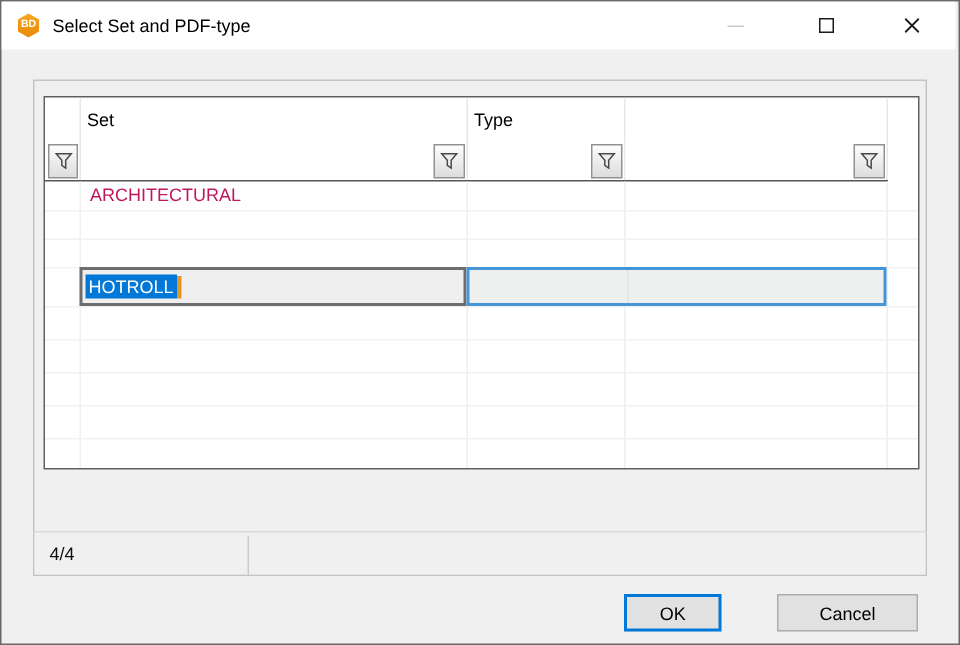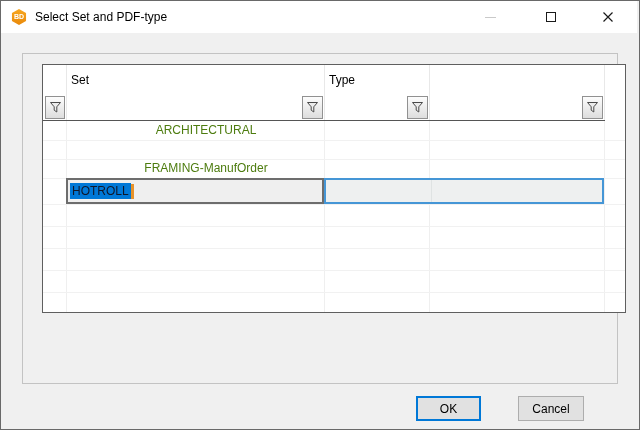--- a/index.html
+++ b/index.html
@@ -25,67 +25,67 @@
   .cap-close { left:584px; }
   .glyph-min { width:11px; height:1px; background:#c9c9c9; }
   .glyph-max { width:10px; height:10px; border:1px solid #1a1a1a; }
   
   .container {
     position:absolute; left:21px; top:52px; width:596px; height:331px;
     border:1px solid #c3c3c3; background:#f0f0f0;
   }
   
   .grid {
-    position:absolute; left:19px; top:10px; width:584px; height:249px;
-    border:1px solid #5f5f5f; background:#ffffff; overflow:hidden;text-align:center;
+    position:absolute; left:6px; top:10px; width:584px; height:249px;
+    border:1px solid #5f5f5f; background:#ffffff; overflow:hidden;
   }
   .hdr-label { position:absolute; top:0; height:29px; line-height:31px; font-size:12px; color:#000; }
   .hdr-set { left:28px; }
   .hdr-type { left:286px; }
   .hdr-lw { left:391px; }
   .v-hdr-line { position:absolute; top:0; width:1px; height:55px; background:#e8e8e8; }
   .filter-underline { position:absolute; left:0; top:55px; width:562px; height:1px; background:#555555; }
   .filter-box { position:absolute; top:30px; height:25px; background:#ffffff; }
   .funnel-btn {
     position:absolute; top:31px; width:21px; height:23px;
     background:linear-gradient(#fdfdfd,#dddddd);
     border:1px solid #919191;
     display:flex; align-items:center; justify-content:center;
   }
   .v-grid-line { position:absolute; top:56px; width:1px; height:191px; background:#efefef; }
   .h-grid-line { position:absolute; left:0; width:582px; height:1px; background:#f1f1f1; }
-  .data-row { position:absolute; left:23px; height:19px; line-height:19px; font-size:12px; color:#4d7c0f; padding-left:22px; width:258px; }
+  .data-row { position:absolute; left:23px; height:19px; line-height:19px; font-size:12px; color:#be185d; padding-left:7px; width:258px; }
   
   .edit-cell {
     position:absolute; left:23px; top:113px; width:258px; height:26px;
     border:2px solid #6d6d6d; background:#efefef;
     display:flex; align-items:center; padding-left:2px;
   }
-  .sel-text { background:#0078d7; color:#0f172a; font-size:12px; padding:1px 2px; }
+  .sel-text { background:#0078d7; color:#ffffff; font-size:12px; padding:1px 2px; }
   .caret { width:3px; height:15px; background:#e8932a; }
   .sel-cells {
     position:absolute; left:281px; top:113px; width:280px; height:26px;
     border:2px solid #4596d6; background:#eef0f0;
   }
   .sel-cells-divider { position:absolute; left:105px; top:0; width:1px; height:22px; background:#dfe3e3; }
   
   .statusbar {
     position:absolute; left:0; top:300px; width:594px; height:29px;
     border-top:1px solid #d9d9d9; background:#f0f0f0;
   }
   .status-count { position:absolute; left:10px; top:0; height:29px; line-height:29px; font-size:12px; color:#111; }
   .status-divider { position:absolute; left:142px; top:2px; width:1px; height:26px; background:#cbcbcb; }
   
   .dlg-btn {
     position:absolute; top:395px; height:25px; font-size:12px; color:#000;
     background:#e1e1e1; display:flex; align-items:center; justify-content:center;
     font-family:"Liberation Sans", sans-serif;
   }
   .btn-ok { left:415px; width:65px; border:2px solid #0078d7; }
-  .btn-cancel { left:517px; width:66px; border:1px solid #adadad; }
+  .btn-cancel { left:517px; width:94px; border:1px solid #adadad; }
 </style>
 </head>
 <body>
 
 <div class="window">
 
   <div class="titlebar">
     <div class="app-icon">BD</div>
     <div class="title-text">Select Set and PDF-type</div>
     <div class="cap-btn cap-min">
@@ -147,29 +147,32 @@
       <div class="h-grid-line" style="top:75px"></div>
       <div class="h-grid-line" style="top:94px"></div>
       <div class="h-grid-line" style="top:113px"></div>
       <div class="h-grid-line" style="top:139px"></div>
       <div class="h-grid-line" style="top:161px"></div>
       <div class="h-grid-line" style="top:183px"></div>
       <div class="h-grid-line" style="top:205px"></div>
       <div class="h-grid-line" style="top:227px"></div>
 
       <div class="data-row" style="top:56px">ARCHITECTURAL</div>
-      <div class="data-row" style="top:94px">FRAMING-ManufOrder</div>
 
       <div class="edit-cell">
         <span class="sel-text">HOTROLL</span>
         <span class="caret"></span>
       </div>
       <div class="sel-cells">
         <div class="sel-cells-divider"></div>
       </div>
     </div>
 
+    <div class="statusbar">
+      <div class="status-count">4/4</div>
+      <div class="status-divider"></div>
+    </div>
   </div>
 
   <div class="dlg-btn btn-ok">OK</div>
   <div class="dlg-btn btn-cancel">Cancel</div>
 
 </div>
 
 </body></html>

